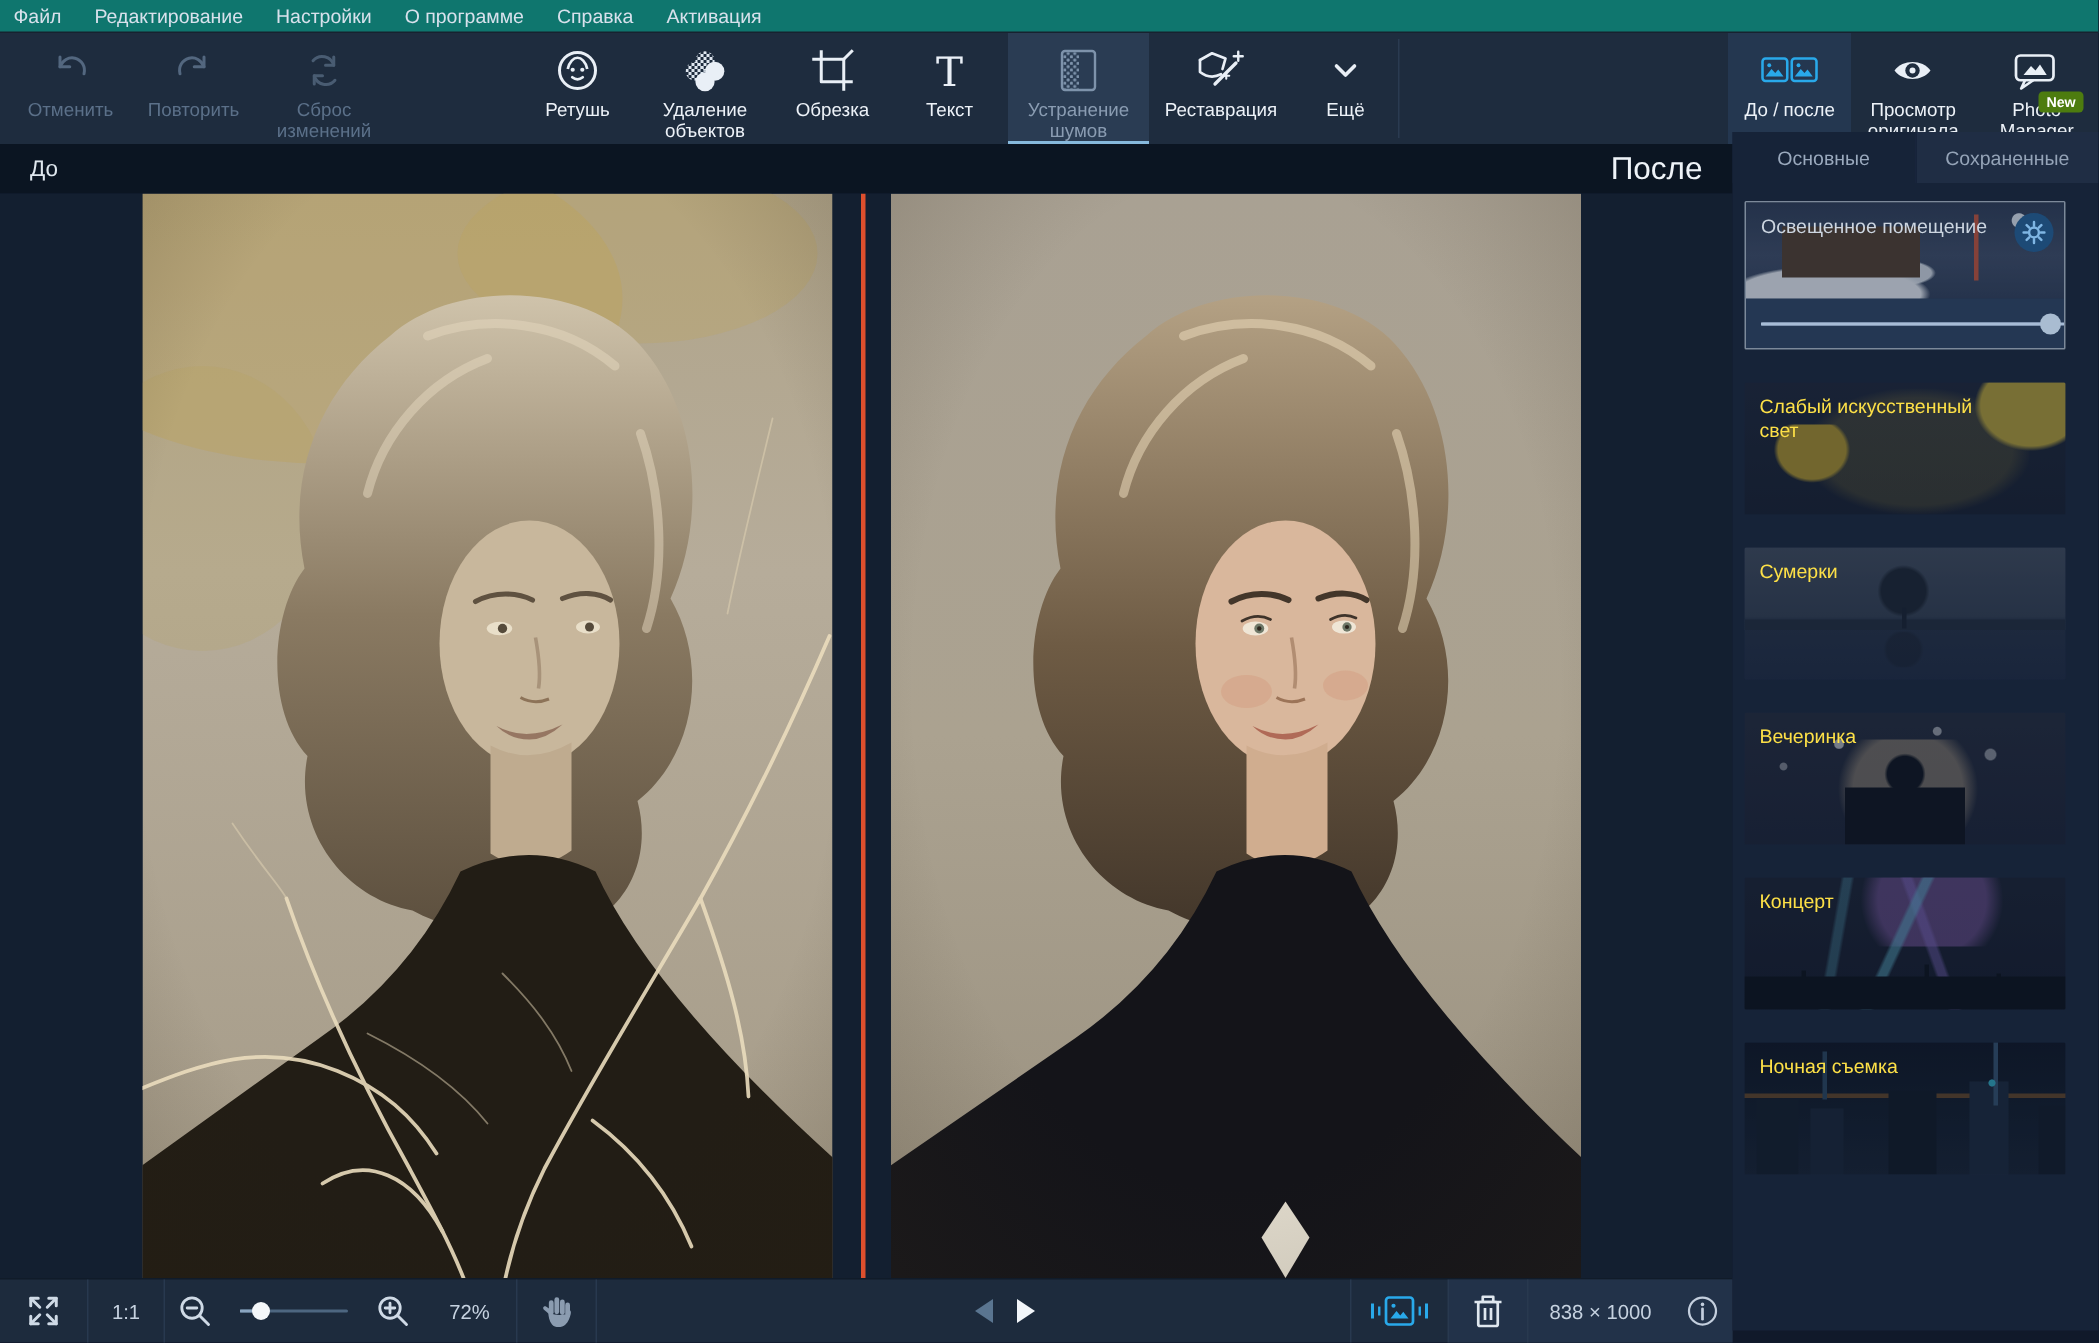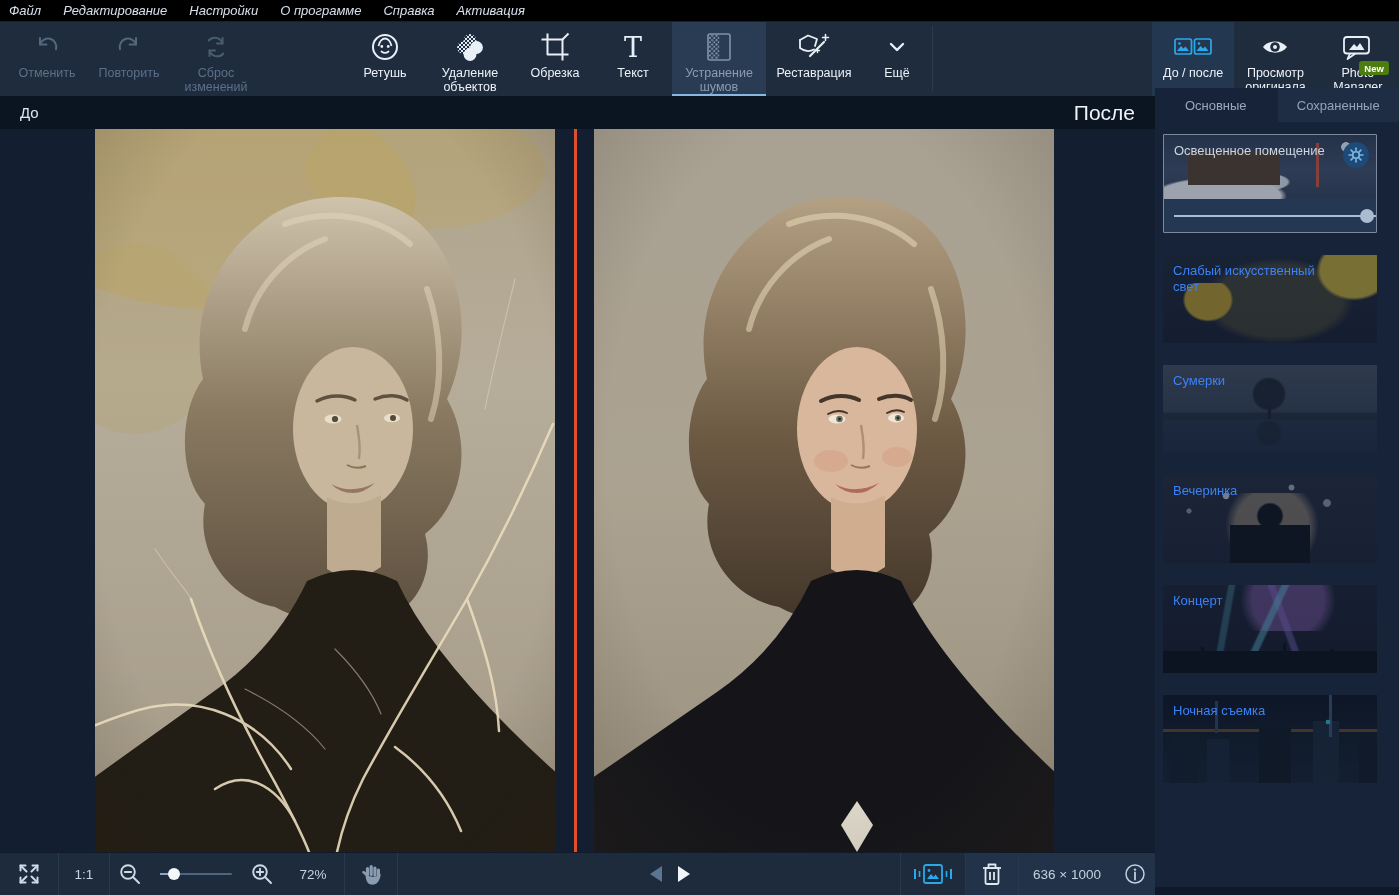--- a/index.html
+++ b/index.html
@@ -2,21 +2,21 @@
 <html lang="ru"><head>
 <meta charset="utf-8">
 <style>
   * { margin:0; padding:0; box-sizing:border-box; }
   html,body { width:1399px; height:895px; overflow:hidden; background:#10192a;
     font-family:"Liberation Sans","DejaVu Sans",sans-serif; -webkit-font-smoothing:antialiased; }
   #app { position:relative; width:1399px; height:895px; }
 
   
   .menubar { position:absolute; left:0; top:0; width:1399px; height:22px;
-    background:#000000; display:flex; align-items:center; border-bottom:1px solid #17222f;font-style:italic; }
+    background:#0f766e; display:flex; align-items:center; border-bottom:1px solid #17222f; }
   .menubar .mi { color:#d8e1ec; font-size:13px; padding:0 11px; height:22px; line-height:22px; cursor:default; }
   .menubar .mi:first-child { padding-left:9px; }
 
   
   .toolbar { position:absolute; left:0; top:22px; width:1399px; height:74px;
     background:#1e2c3e; display:flex; align-items:stretch; }
   .tbtn { display:flex; flex-direction:column; align-items:center; justify-content:flex-start;
     padding-top:7px; min-width:78px; height:74px; cursor:pointer; position:relative; }
   .tbtn .ic { height:36px; display:flex; align-items:center; justify-content:center; }
   .tbtn .lb { font-size:12.5px; line-height:1.12; color:#edf2f8; text-align:center; margin-top:1px; max-width:92px; }
@@ -68,21 +68,21 @@
     color:#94a3b7; cursor:pointer; background:#1f2d44; border-left:1px solid #16233a; }
   .stab.active { background:#162338; border-left:none; color:#9aa9bd; }
   .presets { padding:12px 12px 0 8px; }
   .preset { position:relative; width:214px; margin-bottom:22px; border-radius:1px; overflow:hidden; cursor:pointer; }
   .preset .thumb { position:relative; width:100%; height:88px; }
   .preset .thumb::after { content:""; position:absolute; inset:0; background:rgba(13,24,44,.46); }
   .preset.selected { border:1px solid rgba(210,222,235,.55); }
   .preset.selected .thumb { height:64px; }
   .preset.selected .thumb::after { background:rgba(20,34,58,.30); }
   .preset .ptitle { position:absolute; left:10px; top:8px; right:44px; z-index:2;
-    font-size:13px; line-height:1.25; color:#3b82f6; }
+    font-size:13px; line-height:1.25; color:#fde047; }
   .preset.selected .ptitle { color:#ccd5e0; }
   .gear-btn { position:absolute; right:7px; top:7px; z-index:3; width:26px; height:26px;
     border-radius:50%; background:#1d4a76; display:flex; align-items:center; justify-content:center; cursor:pointer; }
   .pslider { position:relative; height:33px; background:rgba(49,72,106,.55); z-index:2; }
   .pslider .track { position:absolute; left:10px; right:10px; top:16px; height:2px; background:#8ba4c2; border-radius:1px; }
   .pslider .fill { position:absolute; left:10px; top:16px; height:2px; background:#a7bcd6; }
   .pslider .knob { position:absolute; top:10px; width:14px; height:14px; border-radius:50%; background:#a9bcd1; }
 
   
   .th-room { background:
@@ -509,21 +509,21 @@
       <div class="sb-btn" style="width:52px">
         <svg width="26" height="28" viewBox="0 0 26 28" fill="none" stroke="#dfe7ef" stroke-width="1.8" stroke-linejoin="round">
           <path d="M4 8h18"></path>
             <path d="M9.5 8V4.5h7V8"></path>
           <rect x="6.5" y="8" width="13" height="16" rx="1.2"></rect>
           <path d="M11 12v8M15 12v8"></path>
         </svg>
       </div>
       <div class="sb-sep"></div>
       <div class="sb-btn" style="padding:0 14px">
-        <span class="sb-txt">636 × 1000</span>
+        <span class="sb-txt">838 × 1000</span>
       </div>
       <div class="sb-btn" style="width:40px">
         <svg width="24" height="24" viewBox="0 0 24 24">
           <circle cx="12" cy="12" r="9" fill="none" stroke="#c3cedd" stroke-width="1.5"></circle>
           <circle cx="12" cy="7.6" r="1.2" fill="#c3cedd"></circle>
           <path d="M12 10.5v7" stroke="#c3cedd" stroke-width="1.8" stroke-linecap="round"></path>
         </svg>
       </div>
     </div>
   </div>

